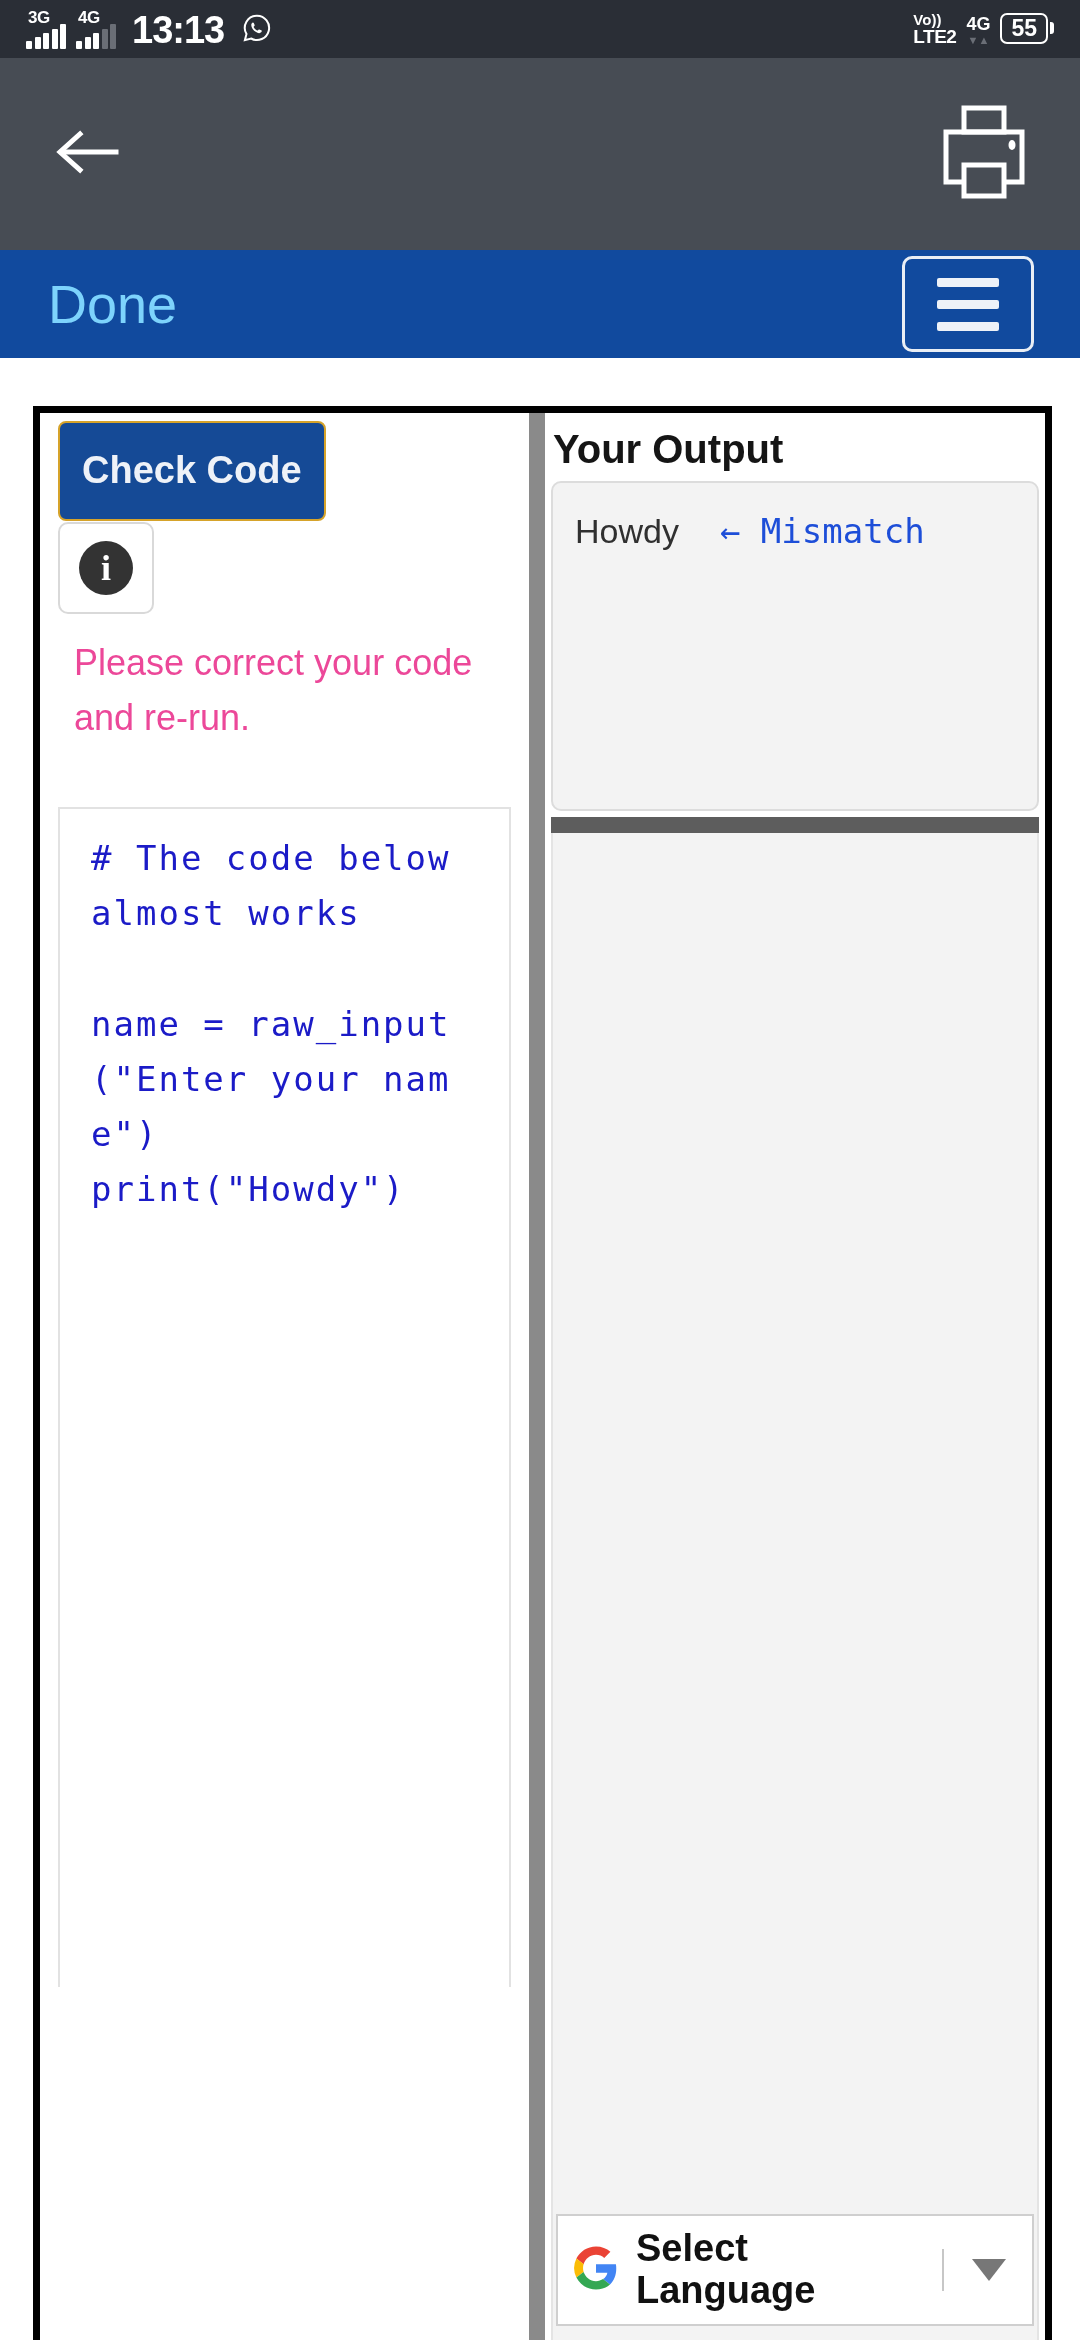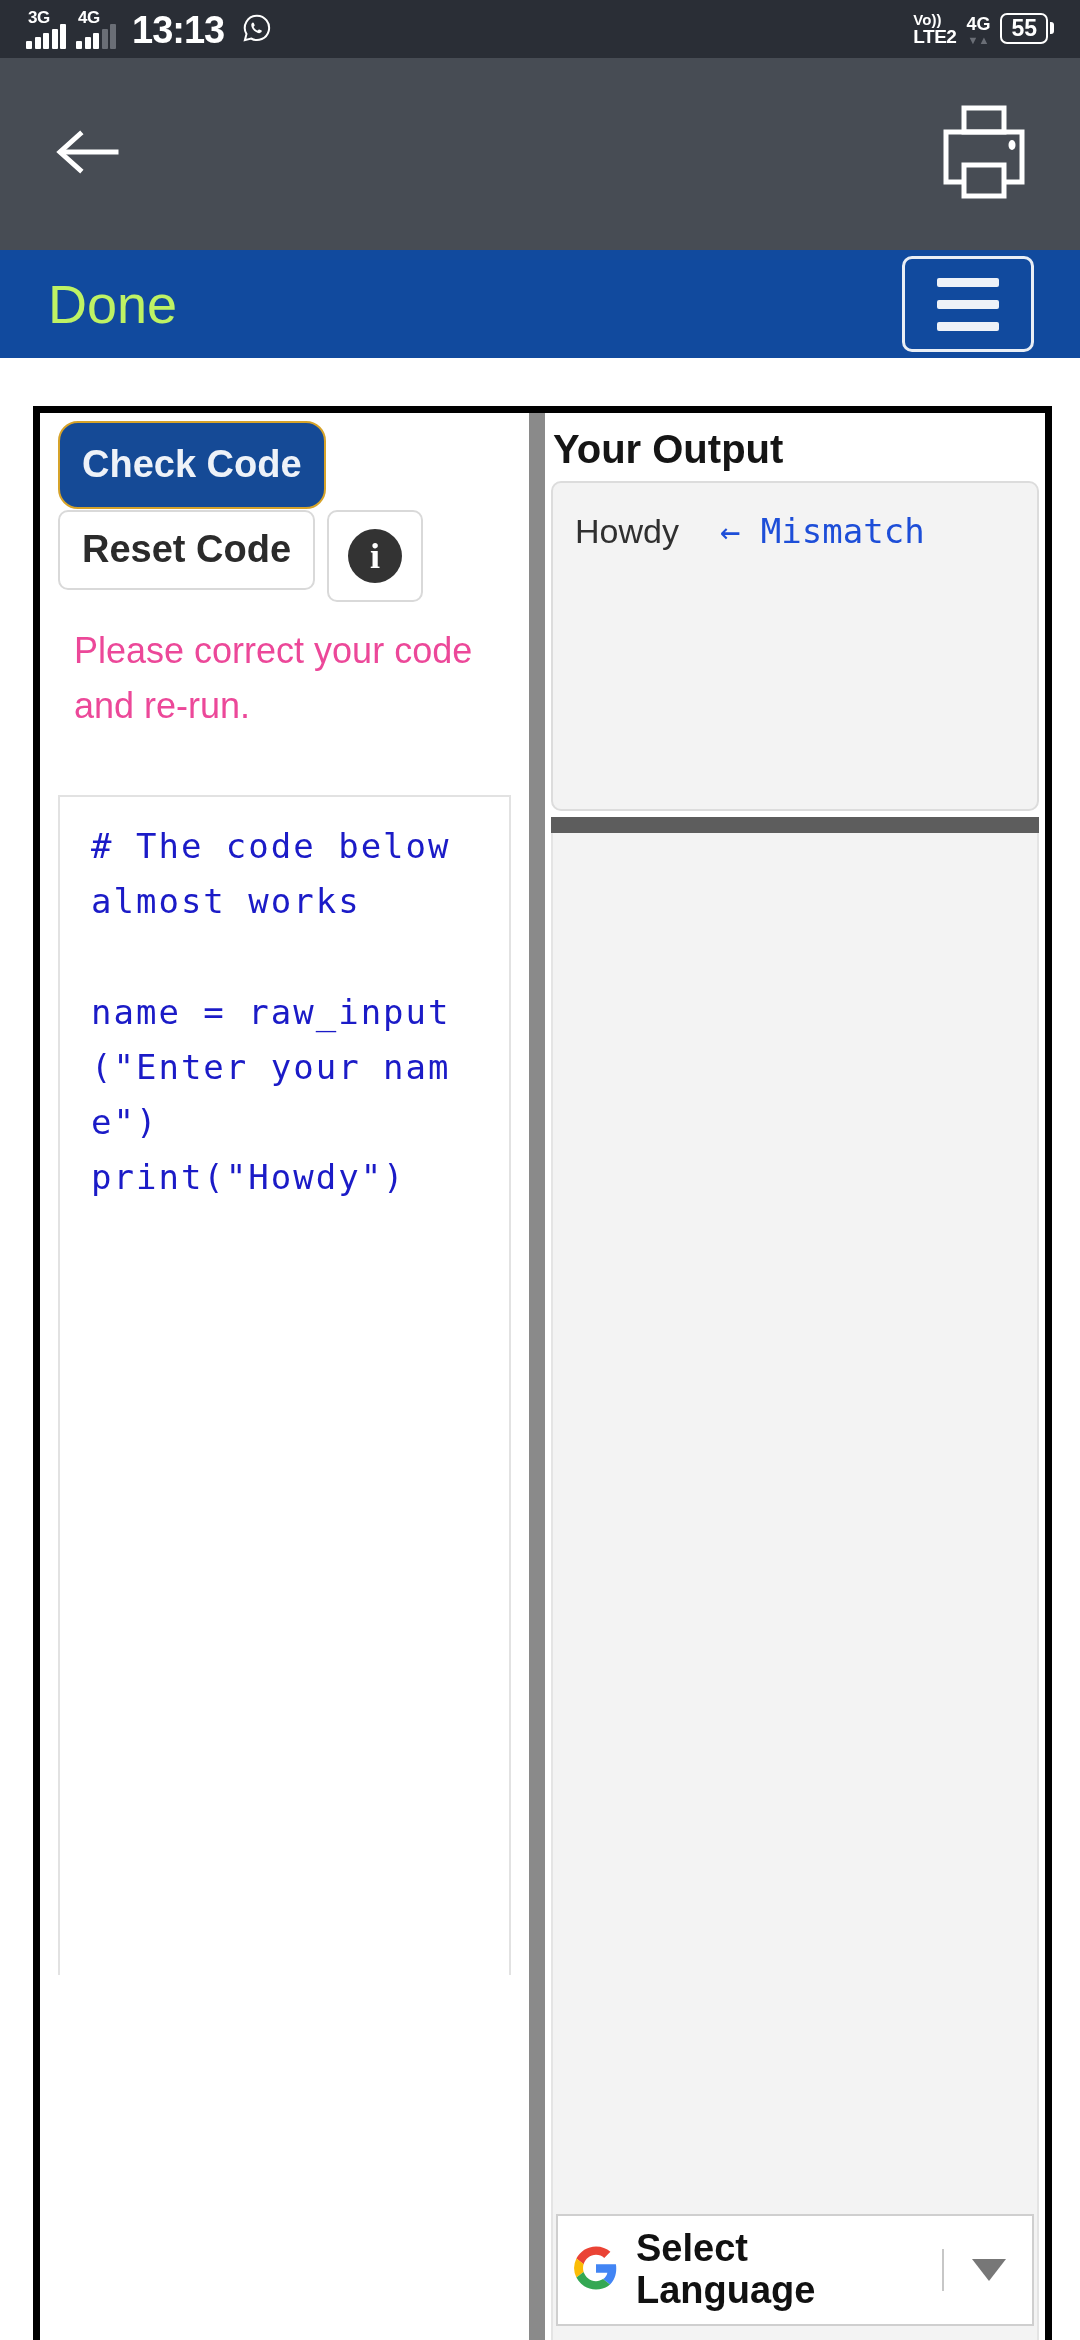--- a/index.html
+++ b/index.html
@@ -124,21 +124,21 @@
   .blue-bar {
     height: 108px;
     background: #114a9e;
     display: flex;
     align-items: center;
     justify-content: space-between;
     padding: 0 46px 0 48px;
     box-sizing: border-box;
   }
   .done-title {
-    color: #bef264;
+    color: #7dd3fc;
     font-size: 54px;
     line-height: 1;
     font-weight: normal;
   }
   .hamburger-btn {
     width: 132px;
     height: 96px;
     border: 3px solid #e9eef5;
     border-radius: 10px;
     display: flex;
@@ -187,25 +187,25 @@
     position: relative;
     overflow: hidden;
   }
   .btn-row {
     display: flex;
     align-items: flex-start;
   }
   .check-btn {
     background: #154a96;
     border: 2px solid #d6a32a;
-    border-radius: 20px;
+    border-radius: 8px;
     color: #eef2f8;
     font-size: 38px;
     font-weight: bold;
-    padding: 22px 22px;
+    padding: 28px 22px;
     line-height: 1.05;
     box-sizing: border-box;
     margin-left: 8px;
   }
   .btn-row2 {
     display: flex;
     align-items: flex-start;
     gap: 12px;
     margin-top: 1px;
     margin-left: 8px;
@@ -439,21 +439,20 @@
 </div>
 
 <div class="page-body">
   <div class="frame">
 
     <div class="left-pane">
       <div class="btn-row">
         <button class="check-btn">Check Code</button>
       </div>
       <div class="btn-row2">
-        <button class="reset-btn">Reset Code</button>
         <button class="info-btn">
           <span class="info-circle">i</span>
         </button>
       </div>
       <div class="error-msg">Please correct your code and re-run.</div>
       <div class="code-box">
         <pre class="code-text"># The code below almost works
 
 name = raw_input("Enter your name")
 print("Howdy")</pre>

